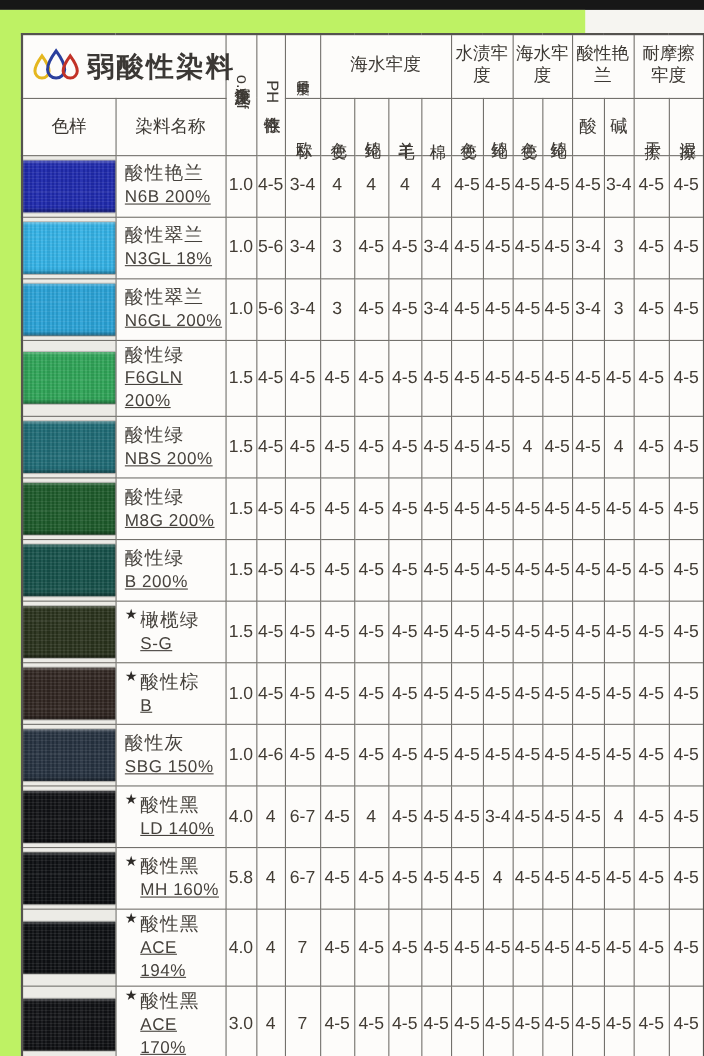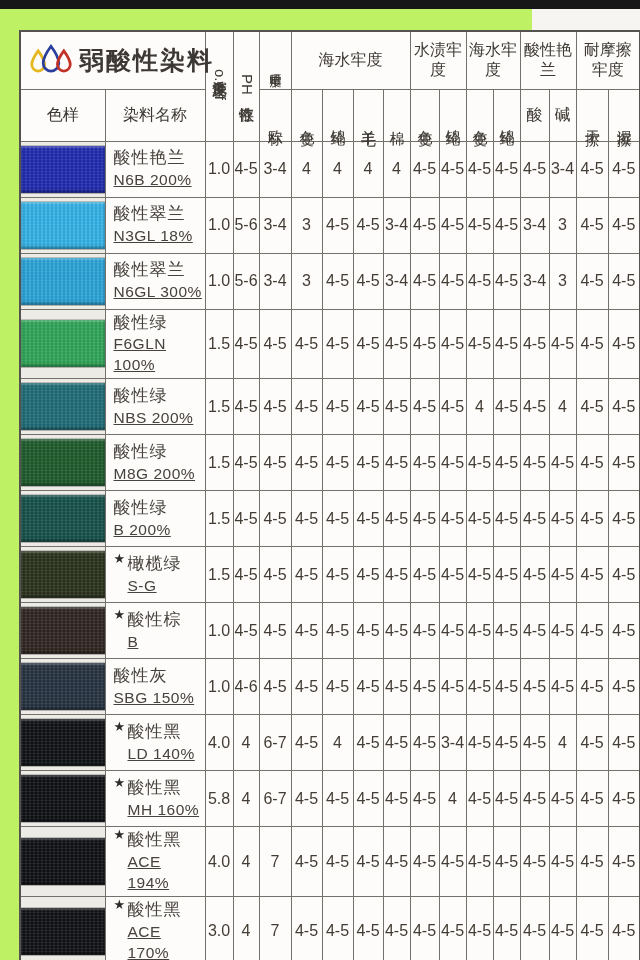--- a/index.html
+++ b/index.html
@@ -188,21 +188,21 @@
           <td class="val">4-5</td>
         </tr>
         <tr>
           <td class="swatch-cell">
             <div class="swatch" style="background-color: rgb(42, 162, 214);"></div>
           </td>
           <td class="name-cell">
             <div class="name-wrap">
               <div class="name-lines">
                 <div class="cn">酸性翠兰</div>
-                <div class="code">N6GL 300%</div>
+                <div class="code">N6GL 200%</div>
               </div>
             </div>
           </td>
           <td class="val">1.0</td>
           <td class="val">5-6</td>
           <td class="val">3-4</td>
           <td class="val">3</td>
           <td class="val">4-5</td>
           <td class="val">4-5</td>
           <td class="val">3-4</td>
@@ -216,21 +216,21 @@
           <td class="val">4-5</td>
         </tr>
         <tr>
           <td class="swatch-cell">
             <div class="swatch" style="background-color: rgb(47, 164, 87);"></div>
           </td>
           <td class="name-cell">
             <div class="name-wrap">
               <div class="name-lines">
                 <div class="cn">酸性绿</div>
-                <div class="code">F6GLN 100%</div>
+                <div class="code">F6GLN 200%</div>
               </div>
             </div>
           </td>
           <td class="val">1.5</td>
           <td class="val">4-5</td>
           <td class="val">4-5</td>
           <td class="val">4-5</td>
           <td class="val">4-5</td>
           <td class="val">4-5</td>
           <td class="val">4-5</td>

